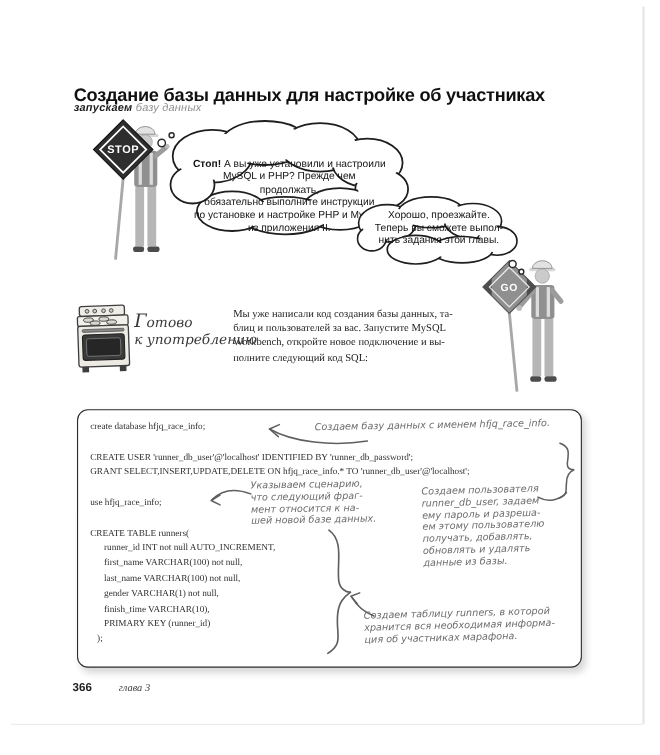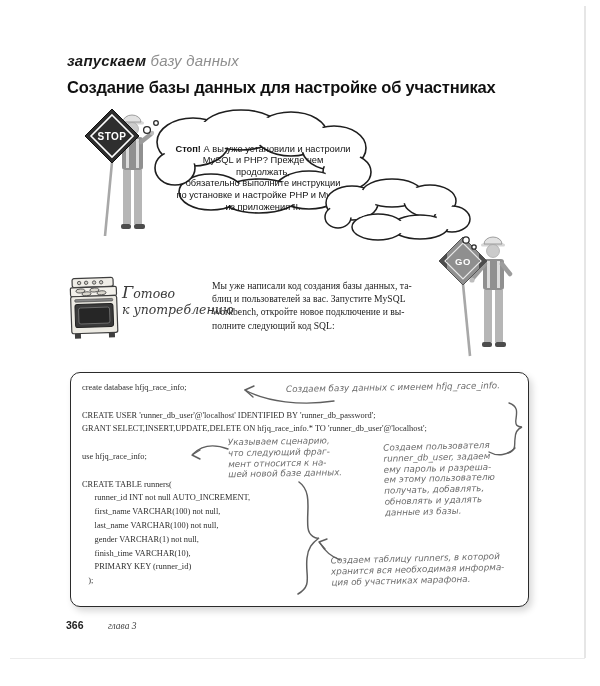--- a/index.html
+++ b/index.html
@@ -1,20 +1,20 @@
 <!DOCTYPE html>
 <html><head>
 <meta charset="utf-8">
 <style>
   html,body{margin:0;padding:0;background:#ffffff;}
   #page{position:relative;width:600px;height:686px;background:#ffffff;overflow:hidden;
         font-family:"Liberation Sans",sans-serif;}
   .abs{position:absolute;}
   
-  .topic{font-size:15px;font-style:italic;letter-spacing:.2px;}
+  .topic{font-size:10px;font-style:italic;letter-spacing:.2px;margin-top:41px;}
   .topic b{color:#1a1a1a;}
   .topic .rest{color:#8f8f8f;}
   .page-title{font-size:16.5px;font-weight:bold;color:#101010;letter-spacing:-.2px;
               font-family:"Liberation Sans",sans-serif;}
   
   .bubble-text{font-size:9.3px;line-height:11.6px;color:#141414;text-align:center;
                white-space:pre-line;font-family:"Liberation Sans",sans-serif;}
   .bubble-text b{font-weight:bold;}
   
   .ready-label{font-family:"DejaVu Serif",serif;font-style:italic;font-size:12.5px;
@@ -118,20 +118,23 @@
     <g fill="#ffffff" stroke="none">
       <ellipse cx="28" cy="26" rx="23.5" ry="14.5"></ellipse>
         <ellipse cx="68" cy="16" rx="27.5" ry="11.5"></ellipse>
       <ellipse cx="106" cy="24" rx="23.5" ry="13.5"></ellipse>
         <ellipse cx="128" cy="42" rx="15.5" ry="10.5"></ellipse>
       <ellipse cx="96" cy="50" rx="25.5" ry="9.5"></ellipse>
         <ellipse cx="54" cy="50" rx="23.5" ry="10.5"></ellipse>
       <ellipse cx="14" cy="40" rx="10.5" ry="8.5"></ellipse>
     </g>
   </svg>
+  <div class="abs bubble-text" style="left:338px;top:190px;width:122px;">Хорошо, проезжайте.
+Теперь вы сможете выпол-
+нить задания этой главы.</div>
 
   <svg class="abs" style="left:436px;top:224px;" width="86" height="138" viewBox="0 0 86 138">
     <g>
       <rect x="45" y="19.5" width="24" height="3" rx="1.5" fill="#d6d6d6"></rect>
       <path d="M48,20 a9,7 0 0 1 18,0 z" fill="#e2e2e2" stroke="#8a8a8a" stroke-width="0.8"></path>
       <circle cx="57" cy="27" r="6.5" fill="#cbcbcb" stroke="#9a9a9a" stroke-width="0.6"></circle>
       <rect x="47" y="35" width="21" height="31" rx="3" fill="#909090"></rect>
       <rect x="51" y="37" width="3" height="27" fill="#dcdcdc"></rect>
       <rect x="61" y="37" width="3" height="27" fill="#dcdcdc"></rect>
       <path d="M49,40 L37,54" stroke="#9c9c9c" stroke-width="4.5" stroke-linecap="round"></path>

